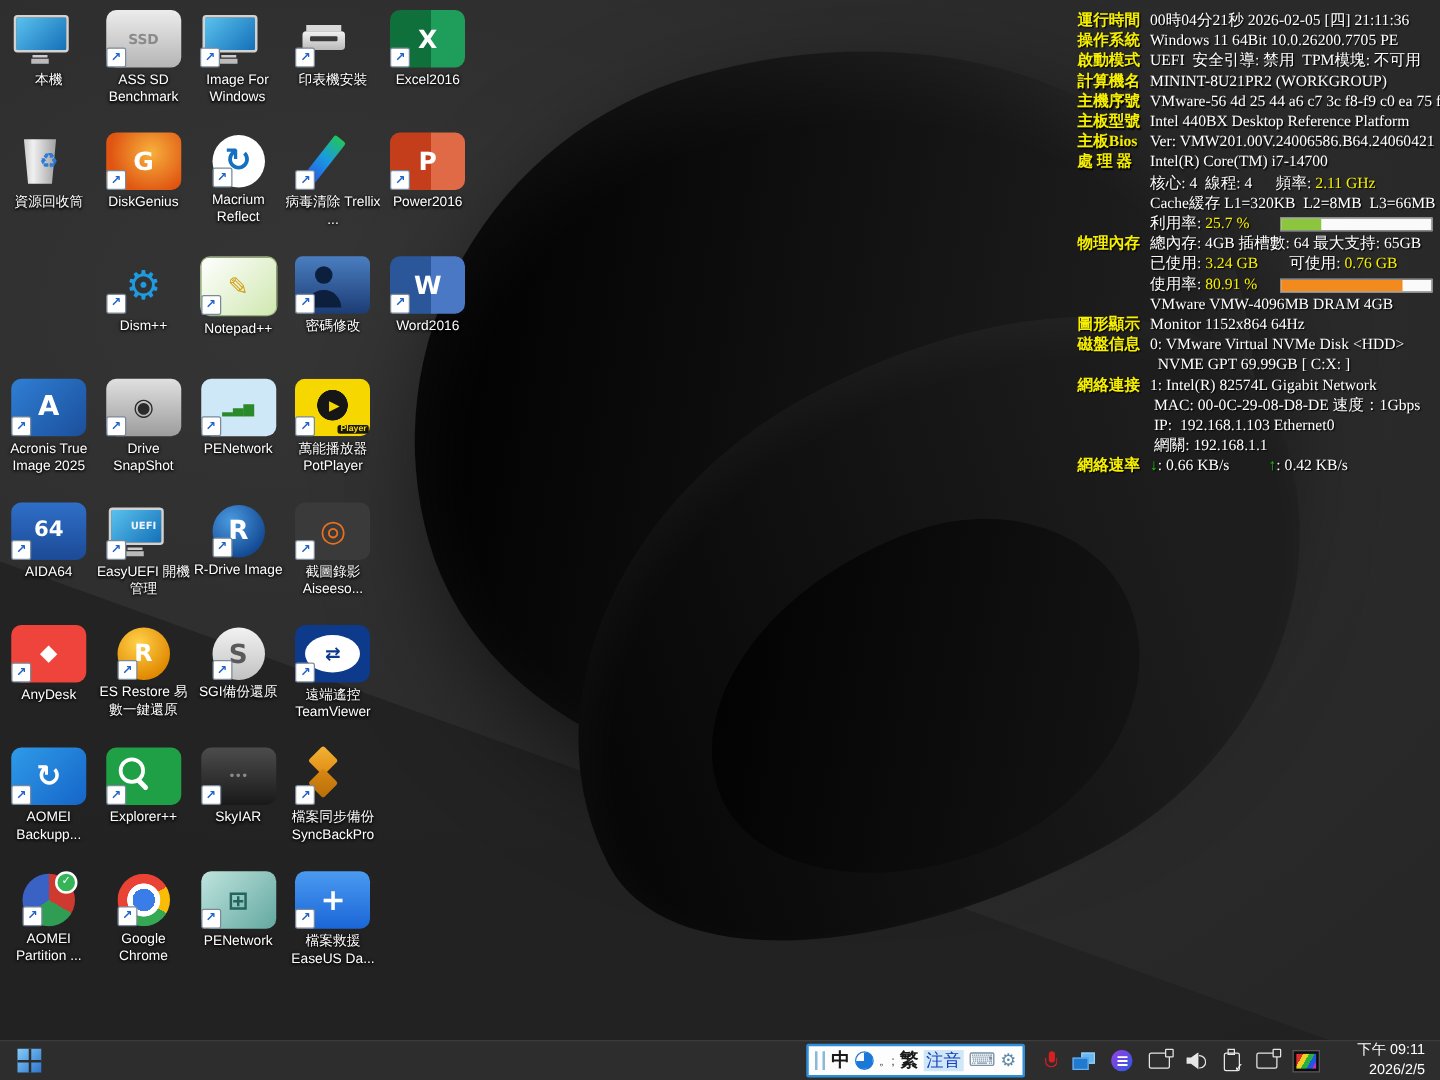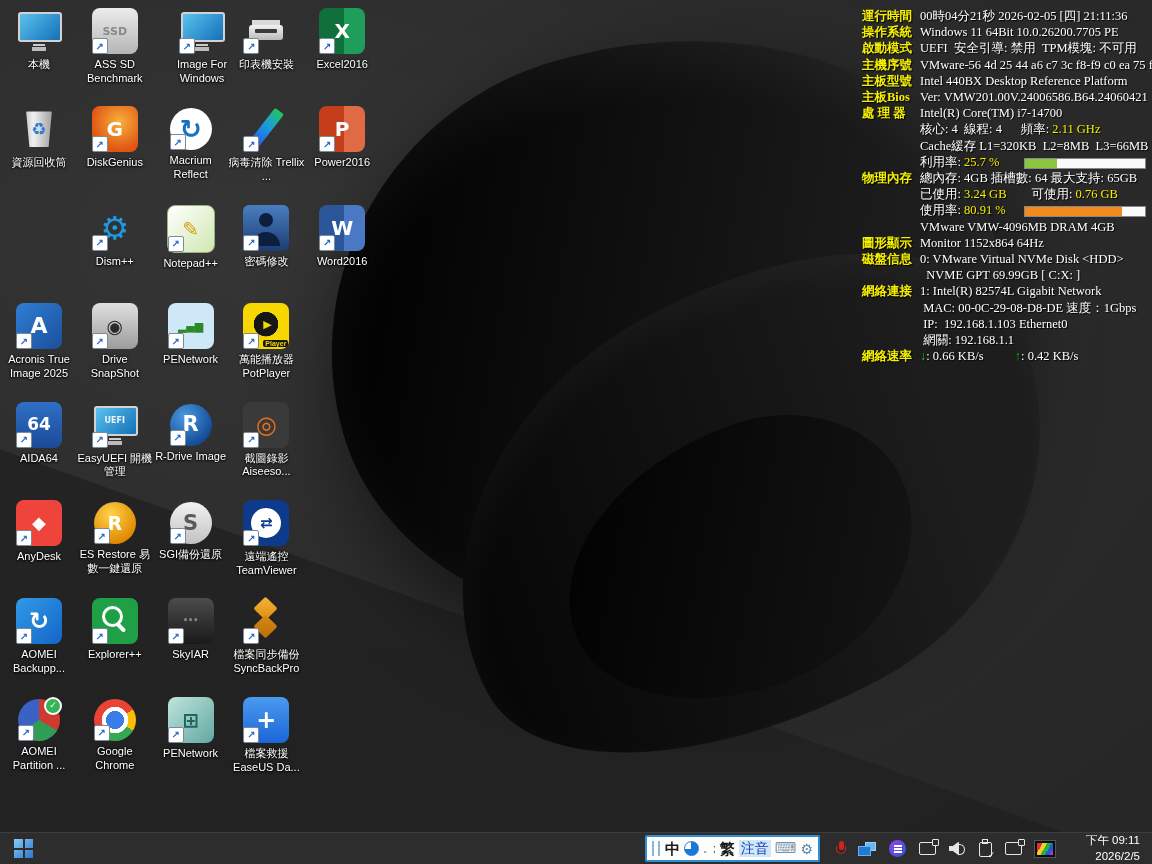--- a/index.html
+++ b/index.html
@@ -17,21 +17,21 @@
   .wp-s2{position:absolute;left:430px;top:290px;width:640px;height:430px;
     background:linear-gradient(100deg,#040404,#1d1d1d 80%);
     border-radius:50% 50% 45% 55% / 60% 40% 60% 40%;transform:rotate(-28deg);
     box-shadow:inset 0 15px 40px rgba(255,255,255,.04);}
   .wp-s3{position:absolute;left:560px;top:430px;width:360px;height:260px;
     background:linear-gradient(120deg,#000,#161616);
     border-radius:60% 40% 50% 50% / 55% 45% 55% 45%;transform:rotate(-20deg);}
   
   #icons{position:absolute;left:1px;top:0;width:390px;height:820px;}
   .cell{position:absolute;width:76px;cursor:pointer;}
-  .art{width:46px;height:46px;margin:2px auto 0;position:relative;
+  .art{width:60px;height:46px;margin:2px auto 0;position:relative;
     display:flex;align-items:center;justify-content:center;}
   .art .g{font-weight:bold;font-family:"DejaVu Sans",sans-serif;line-height:1;z-index:1;}
   .shape-tile{border-radius:8px;}
   .shape-plain{background:transparent !important;}
   .shape-circle{border-radius:50%;width:42px !important;height:42px !important;margin-top:4px !important;}
   .shape-monitor::before{content:"";position:absolute;left:2px;top:4px;width:40px;height:26px;
     border:2px solid #d2d2d2;border-radius:3px;background:linear-gradient(135deg,#5ac2ee,#1470b8);}
   .shape-monitor::after{content:"";position:absolute;left:16px;bottom:3px;width:14px;height:4px;
     background:#bbb;box-shadow:0 -4px 0 -1px #ccc;}
   .shape-monitor .g{margin-top:-8px;}
@@ -251,21 +251,21 @@
           <span class="sc"></span>
         </div>
         <div class="ilabel">Explorer++</div>
       </div>
       <div class="cell" style="left: 75.8px; top: 694.8px;">
         <div class="art shape-chrome">
           <span class="sc"></span>
         </div>
         <div class="ilabel">Google Chrome</div>
       </div>
-      <div class="cell" style="left: 163px; top: 6px;">
+      <div class="cell" style="left: 151px; top: 6px;">
         <div class="art shape-monitor">
           <span class="sc"></span>
         </div>
         <div class="ilabel">Image For Windows</div>
       </div>
       <div class="cell" style="left: 151.6px; top: 104.4px;">
         <div class="art shape-circle" style="background: rgb(255, 255, 255);">
           <span class="g" style="color: rgb(20, 112, 192); font-size: 26px;">↻</span>
           <span class="sc"></span>
         </div>
@@ -385,20 +385,21 @@
           <span class="sc"></span>
         </div>
         <div class="ilabel">Word2016</div>
       </div>
     </div>
 
   <div id="sysinfo">
       <div class="si-row"><span class="si-lab">運行時間</span><span>00時04分21秒 2026-02-05 [四] 21:11:36</span></div>
       <div class="si-row"><span class="si-lab">操作系統</span><span>Windows 11 64Bit 10.0.26200.7705 PE</span></div>
       <div class="si-row"><span class="si-lab">啟動模式</span><span>UEFI  安全引導: 禁用  TPM模塊: 不可用</span></div>
+      <div class="si-row"><span class="si-lab">計算機名</span><span>MININT-8U21PR2 (WORKGROUP)</span></div>
       <div class="si-row"><span class="si-lab">主機序號</span><span>VMware-56 4d 25 44 a6 c7 3c f8-f9 c0 ea 75 f</span></div>
       <div class="si-row"><span class="si-lab">主板型號</span><span>Intel 440BX Desktop Reference Platform</span></div>
       <div class="si-row"><span class="si-lab">主板Bios</span><span>Ver: VMW201.00V.24006586.B64.24060421</span></div>
       <div class="si-row"><span class="si-lab">處 理 器</span><span>Intel(R) Core(TM) i7-14700</span></div>
       <div class="si-row"><span>核心: 4  線程: 4      頻率: </span><span class="si-y">2.11 GHz</span></div>
       <div class="si-row"><span>Cache緩存 L1=320KB  L2=8MB  L3=66MB</span></div>
       <div class="si-row"><span>利用率: </span><span class="si-y">25.7 %</span><span class="si-bar"><span class="si-fill" style="width: 27%; background: rgb(140, 198, 62); display: block;"></span></span></div>
       <div class="si-row"><span class="si-lab">物理內存</span><span>總內存: 4GB 插槽數: 64 最大支持: 65GB</span></div>
       <div class="si-row"><span>已使用: </span><span class="si-y">3.24 GB</span><span>        可使用: </span><span class="si-y">0.76 GB</span></div>
       <div class="si-row"><span>使用率: </span><span class="si-y">80.91 %</span><span class="si-bar"><span class="si-fill" style="width: 81%; background: rgb(242, 138, 30); display: block;"></span></span></div>

